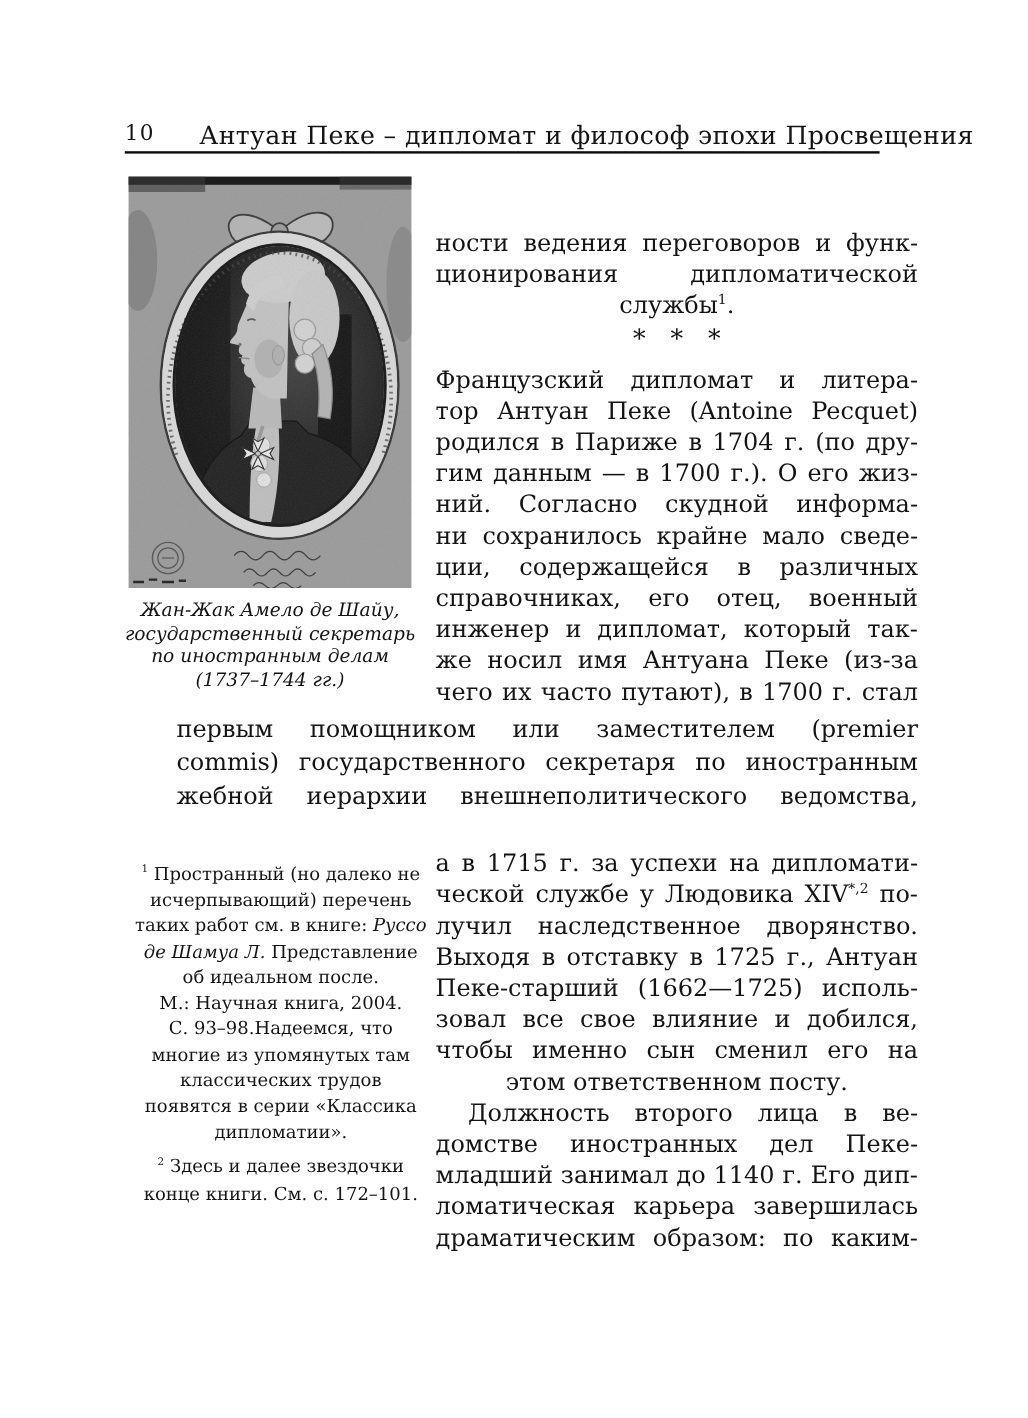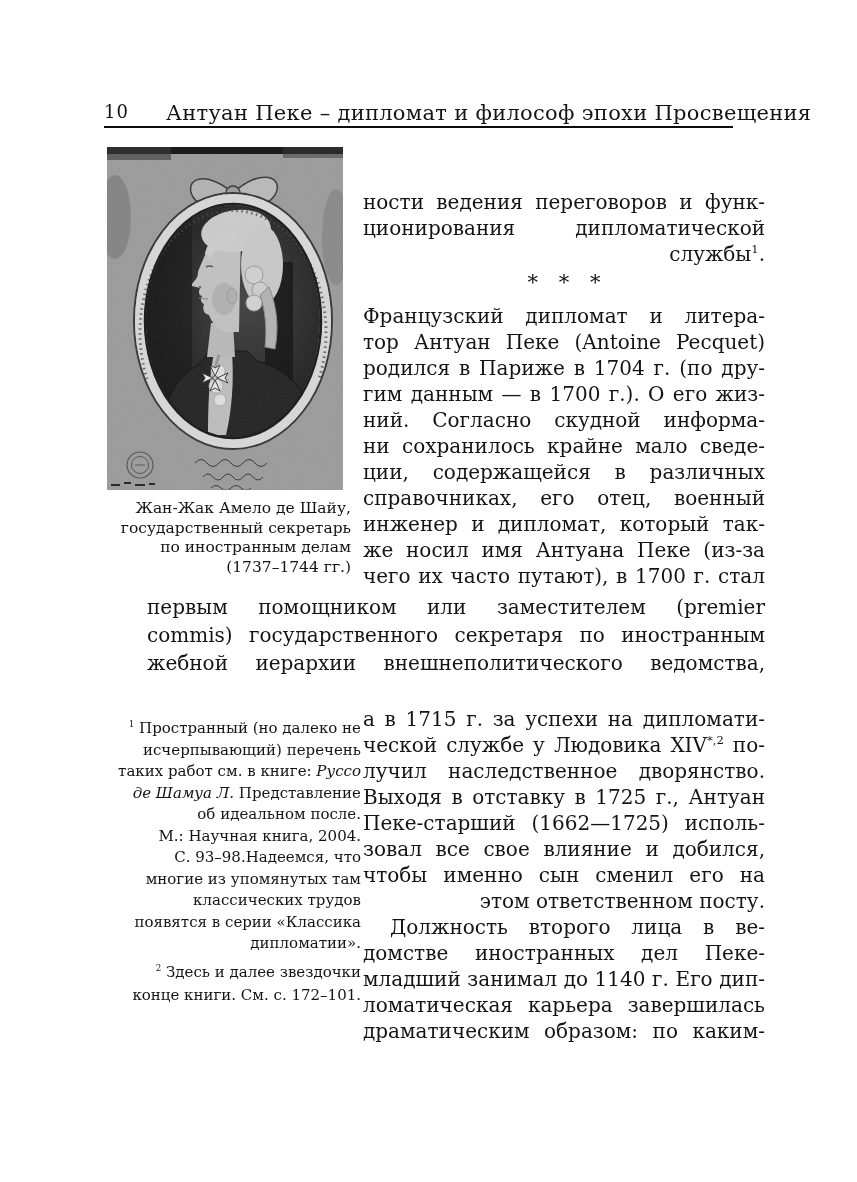--- a/index.html
+++ b/index.html
@@ -8,33 +8,33 @@
     font-family:"DejaVu Serif","Liberation Serif",serif;color:#141414;
     overflow:hidden;
   }
   .abs{position:absolute;}
   
   #pagenum{left:104px;top:101px;font-size:18px;letter-spacing:1px;}
   #htitle{left:166px;top:101px;font-size:21px;letter-spacing:.3px;white-space:nowrap;}
   #hrule{left:104px;top:126px;width:629px;height:2px;background:#0c0c0c;}
   
   #portrait{left:107px;top:147px;width:236px;height:343px;}
-  #caption{left:99px;top:499px;width:252px;font-size:15.5px;line-height:19.5px;text-align:center;}
+  #caption{left:99px;top:499px;width:252px;font-size:15.5px;line-height:19.5px;text-align:center;font-style:italic;}
   
   .tblock{font-size:20px;line-height:26px;}
   #p-intro{left:363px;top:146px;width:402px;margin-top:43px;}
   #sep{left:363px;top:270px;width:402px;text-align:center;font-size:21px;word-spacing:14px;}
   #p-two{left:363px;top:303px;width:402px;}
   #p-full{left:147px;top:593px;width:618px;line-height:28px;}
   #p-three{left:363px;top:706px;width:402px;}
   
   .fnblock{font-size:15px;line-height:21.5px;}
   #fn1{left:107px;top:718px;width:254px;}
   #fn2{left:107px;top:961px;width:254px;line-height:22.5px;}
-  .line{text-align:right;}
+  .line{text-align:center;}
   .line.jst{text-align:justify;text-align-last:justify;}
   .line.ind{text-indent:27px;}
   sup{font-size:.58em;line-height:0;}
   i{}
 </style>
 </head>
 <body>
 
 <div id="page">
 

